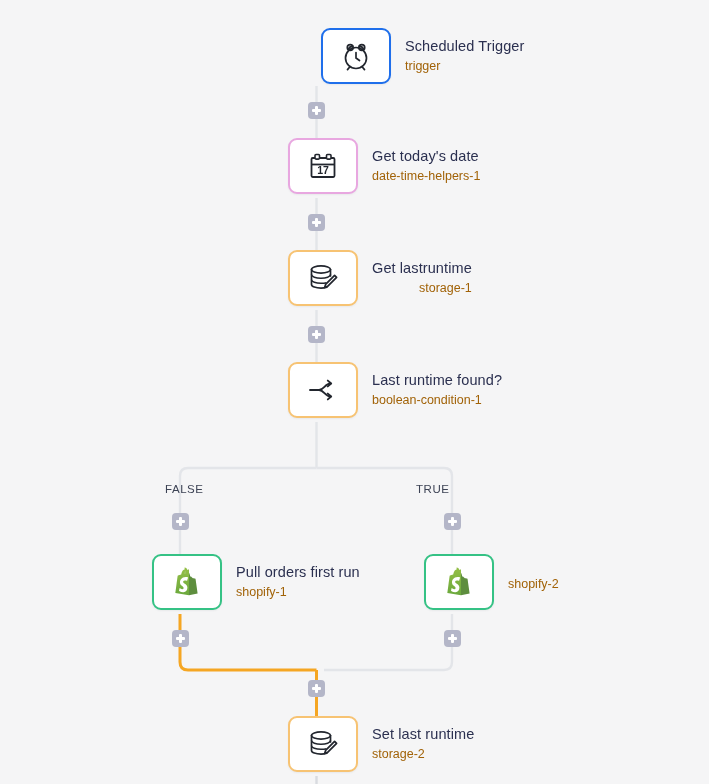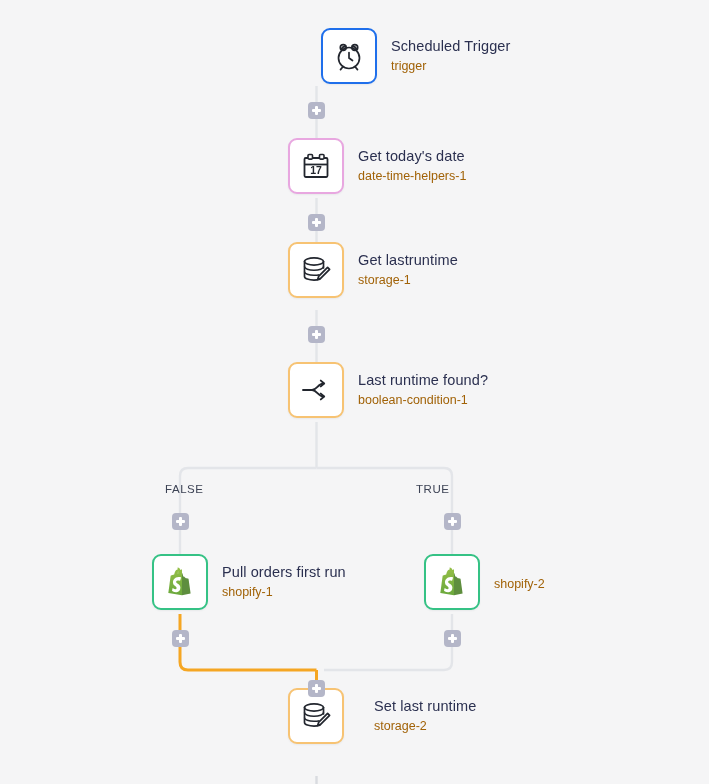--- a/index.html
+++ b/index.html
@@ -8,21 +8,21 @@
     background:#f5f5f6;
     font-family:"Liberation Sans", sans-serif;
     overflow:hidden;
     position:relative;
   }
   #canvas{position:absolute;inset:0;}
   svg.edges{position:absolute;left:0;top:0;width:709px;height:784px;pointer-events:none;}
 
   .node{position:absolute;display:flex;align-items:center;}
   .node-box{
-    width:56px;height:56px;
+    width:70px;height:56px;
     background:#ffffff;
     border:2px solid #d8dce3;
     border-radius:9px;
     box-sizing:border-box;
     display:flex;align-items:center;justify-content:center;
     box-shadow:0 1px 2px rgba(40,45,70,.06);
   }
   .node-box.blue{border-color:#1f6feb;}
   .node-box.pink{border-color:#e8a7e0;}
   .node-box.amber{border-color:#f7c373;}
@@ -112,21 +112,21 @@
         <rect x="20.5" y="5.5" width="4.5" height="4.6" rx="1" fill="#fff" stroke="#22262e" stroke-width="1.6"></rect>
         <text x="17" y="25.3" text-anchor="middle" font-family="Liberation Sans, sans-serif" font-size="10.5" font-weight="bold" fill="#22262e">17</text>
       </svg>
     </div>
     <div class="node-text">
       <div class="node-title">Get today's date</div>
       <div class="node-sub">date-time-helpers-1</div>
     </div>
   </div>
 
-  <div class="node" style="left:288px;top:242px;">
+  <div class="node" style="left:288px;top:250px;text-align:right;">
     <div class="node-box amber">
       <svg class="ico" width="34" height="34" viewBox="0 0 34 34">
         <ellipse cx="15" cy="8.5" rx="9.5" ry="3.6" fill="#fff" stroke="#22262e" stroke-width="1.7"></ellipse>
         <path d="M5.5 8.5 L5.5 23.5 C5.5 25.5 9.8 27.1 15 27.1 C17.2 27.1 19.2 26.8 20.8 26.3" fill="none" stroke="#22262e" stroke-width="1.7" stroke-linecap="round"></path>
         <path d="M24.5 8.5 L24.5 15" fill="none" stroke="#22262e" stroke-width="1.7" stroke-linecap="round"></path>
         <path d="M5.5 13.6 C5.5 15.6 9.8 17.2 15 17.2 C20.2 17.2 24.5 15.6 24.5 13.6" fill="none" stroke="#22262e" stroke-width="1.6"></path>
         <path d="M5.5 18.7 C5.5 20.7 9.8 22.3 15 22.3 C17.0 22.3 18.9 22.1 20.4 21.7" fill="none" stroke="#22262e" stroke-width="1.6"></path>
         <path d="M28.6 14.4 L30.6 16.4 L21.6 25.4 L18.6 26.4 L19.6 23.4 Z" fill="#fff" stroke="#22262e" stroke-width="1.7" stroke-linejoin="round"></path>
       </svg>
     </div>
@@ -185,21 +185,21 @@
         <path d="M14.6 4.6 c-.9.1-1.7.7-2.3 1.7 -.5.9-.9 2.1-1.1 3.1 l-2.6.8 c-.8.3-.9.3-1 1.1 -.1.6-2.2 16.8-2.2 16.8 L19 30.3 V4.6 c-.1 0-.2 0-.3 0 -.4 0-.9.1-1.4.3 -.6-1.5-1.5-2.4-2.7-2.3z" fill="url(#shopB)"></path>
         <path d="M19 4.6 V30.3 l8.6-1.9 -2-14.1 c-.1-.5-.2-.7-.6-.8 -.3-.1-2.1-.2-2.1-.2 l-1.4-1.4 c-.3-.3-.6-.4-.9-.4 -.1 0-.3 0-.4 0 -.1-.9-.3-1.8-.6-2.6 -.2-.4-.4-.7-.6-.9z" fill="#5e8e3e"></path>
         <path d="M18.1 12.6 l-1 3.2 s-1-.5-2.2-.4 c-1.8.1-1.8 1.2-1.8 1.5 .1 1.5 4.1 1.8 4.3 5.4 .2 2.8-1.5 4.7-3.9 4.9 -2.9.2-4.5-1.5-4.5-1.5 l.6-2.6 s1.6 1.2 2.9 1.1 c.8-.1 1.1-.7 1.1-1.2 -.1-2-3.4-1.9-3.6-5.2 -.2-2.8 1.6-5.6 5.6-5.8 1.6-.1 2.5.4 2.5.4z" fill="#ffffff"></path>
       </svg>
     </div>
     <div class="node-text">
       <div class="node-sub">shopify-2</div>
     </div>
   </div>
 
-  <div class="node" style="left:288px;top:688px;gap:16px;">
+  <div class="node" style="left:288px;top:716px;">
     <div class="node-box amber">
       <svg class="ico" width="34" height="34" viewBox="0 0 34 34">
         <ellipse cx="15" cy="8.5" rx="9.5" ry="3.6" fill="#fff" stroke="#22262e" stroke-width="1.7"></ellipse>
         <path d="M5.5 8.5 L5.5 23.5 C5.5 25.5 9.8 27.1 15 27.1 C17.2 27.1 19.2 26.8 20.8 26.3" fill="none" stroke="#22262e" stroke-width="1.7" stroke-linecap="round"></path>
         <path d="M24.5 8.5 L24.5 15" fill="none" stroke="#22262e" stroke-width="1.7" stroke-linecap="round"></path>
         <path d="M5.5 13.6 C5.5 15.6 9.8 17.2 15 17.2 C20.2 17.2 24.5 15.6 24.5 13.6" fill="none" stroke="#22262e" stroke-width="1.6"></path>
         <path d="M5.5 18.7 C5.5 20.7 9.8 22.3 15 22.3 C17.0 22.3 18.9 22.1 20.4 21.7" fill="none" stroke="#22262e" stroke-width="1.6"></path>
         <path d="M28.6 14.4 L30.6 16.4 L21.6 25.4 L18.6 26.4 L19.6 23.4 Z" fill="#fff" stroke="#22262e" stroke-width="1.7" stroke-linejoin="round"></path>
       </svg>
     </div>

